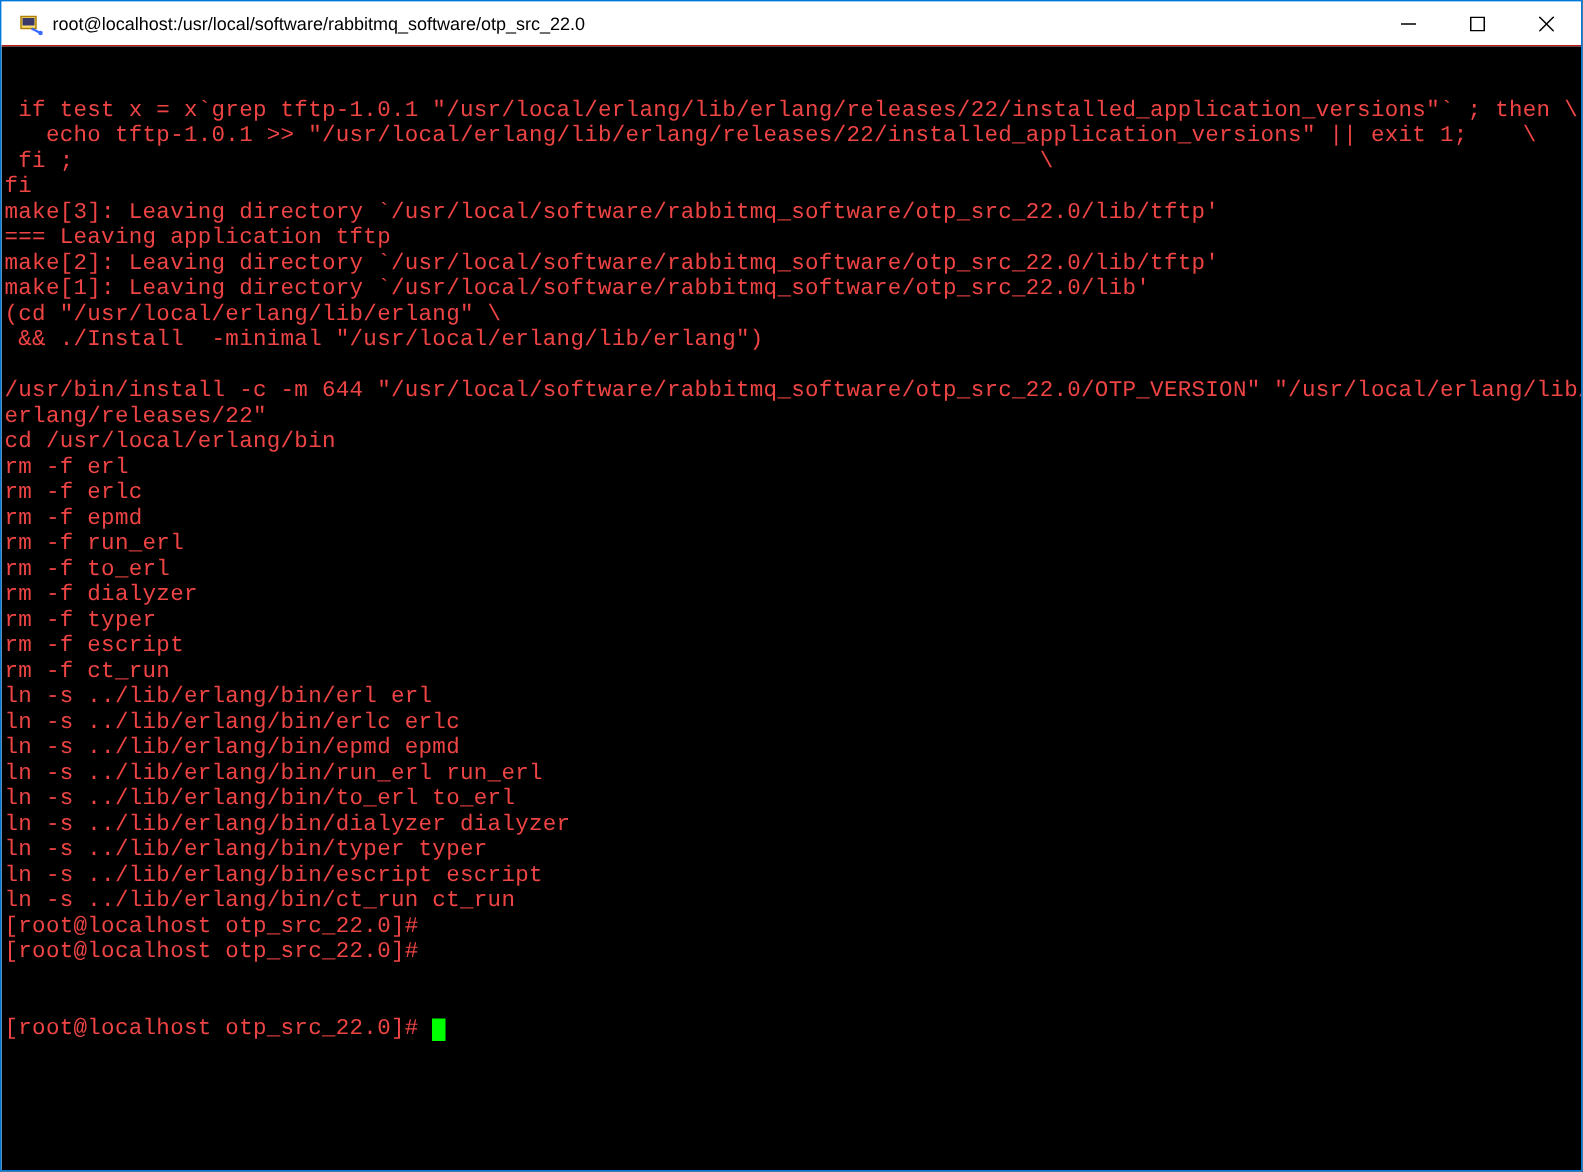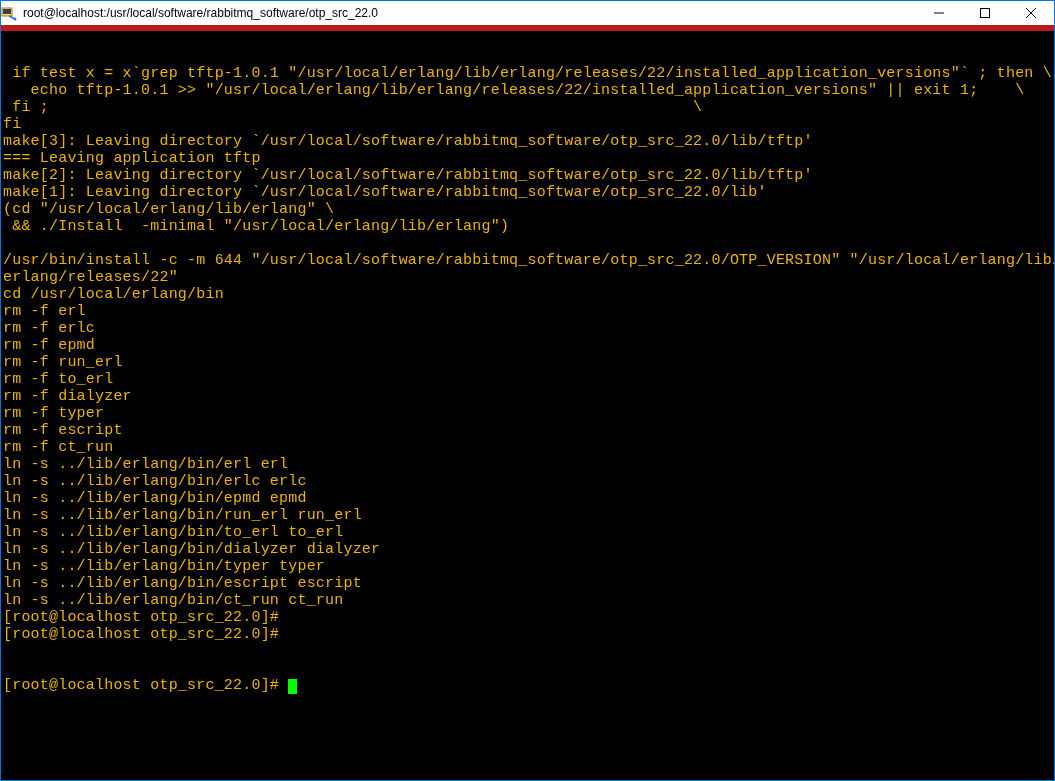--- a/index.html
+++ b/index.html
@@ -9,22 +9,22 @@
     width: 1055px;
     height: 781px;
     overflow: hidden;
     border: 1px solid #0078d7;
   }
   .titlebar {
     height: 30px;
     background: #fff;
     display: flex;
     align-items: center;
-    padding-left: 0;
-    border-bottom: 6px solid #b91c1c;
+    padding-left: 12px;
+    border-bottom: 1px solid #b91c1c;
   }
   .titlebar-icon {
     width: 16px;
     height: 16px;
     margin-right: 6px;
     display: flex;
     align-items: center;
     justify-content: center;
   }
   .titlebar-title {
@@ -40,21 +40,21 @@
     width: 46px;
     height: 100%;
     display: flex;
     align-items: center;
     justify-content: center;
     font-family: 'Segoe UI', sans-serif;
   }
   .win-btn svg { display: block; }
   .terminal {
     background: #000;
-    color: #eab308;
+    color: #ef4444;
     font-family: 'Consolas','Courier New', monospace;
     font-size: 15px;
     line-height: 17px;
     padding: 0 2px;
     height: calc(100% - 30px);
     overflow: hidden;
     letter-spacing: 0.2px;
     white-space: pre;
   }
   .terminal .line { white-space: pre; }

